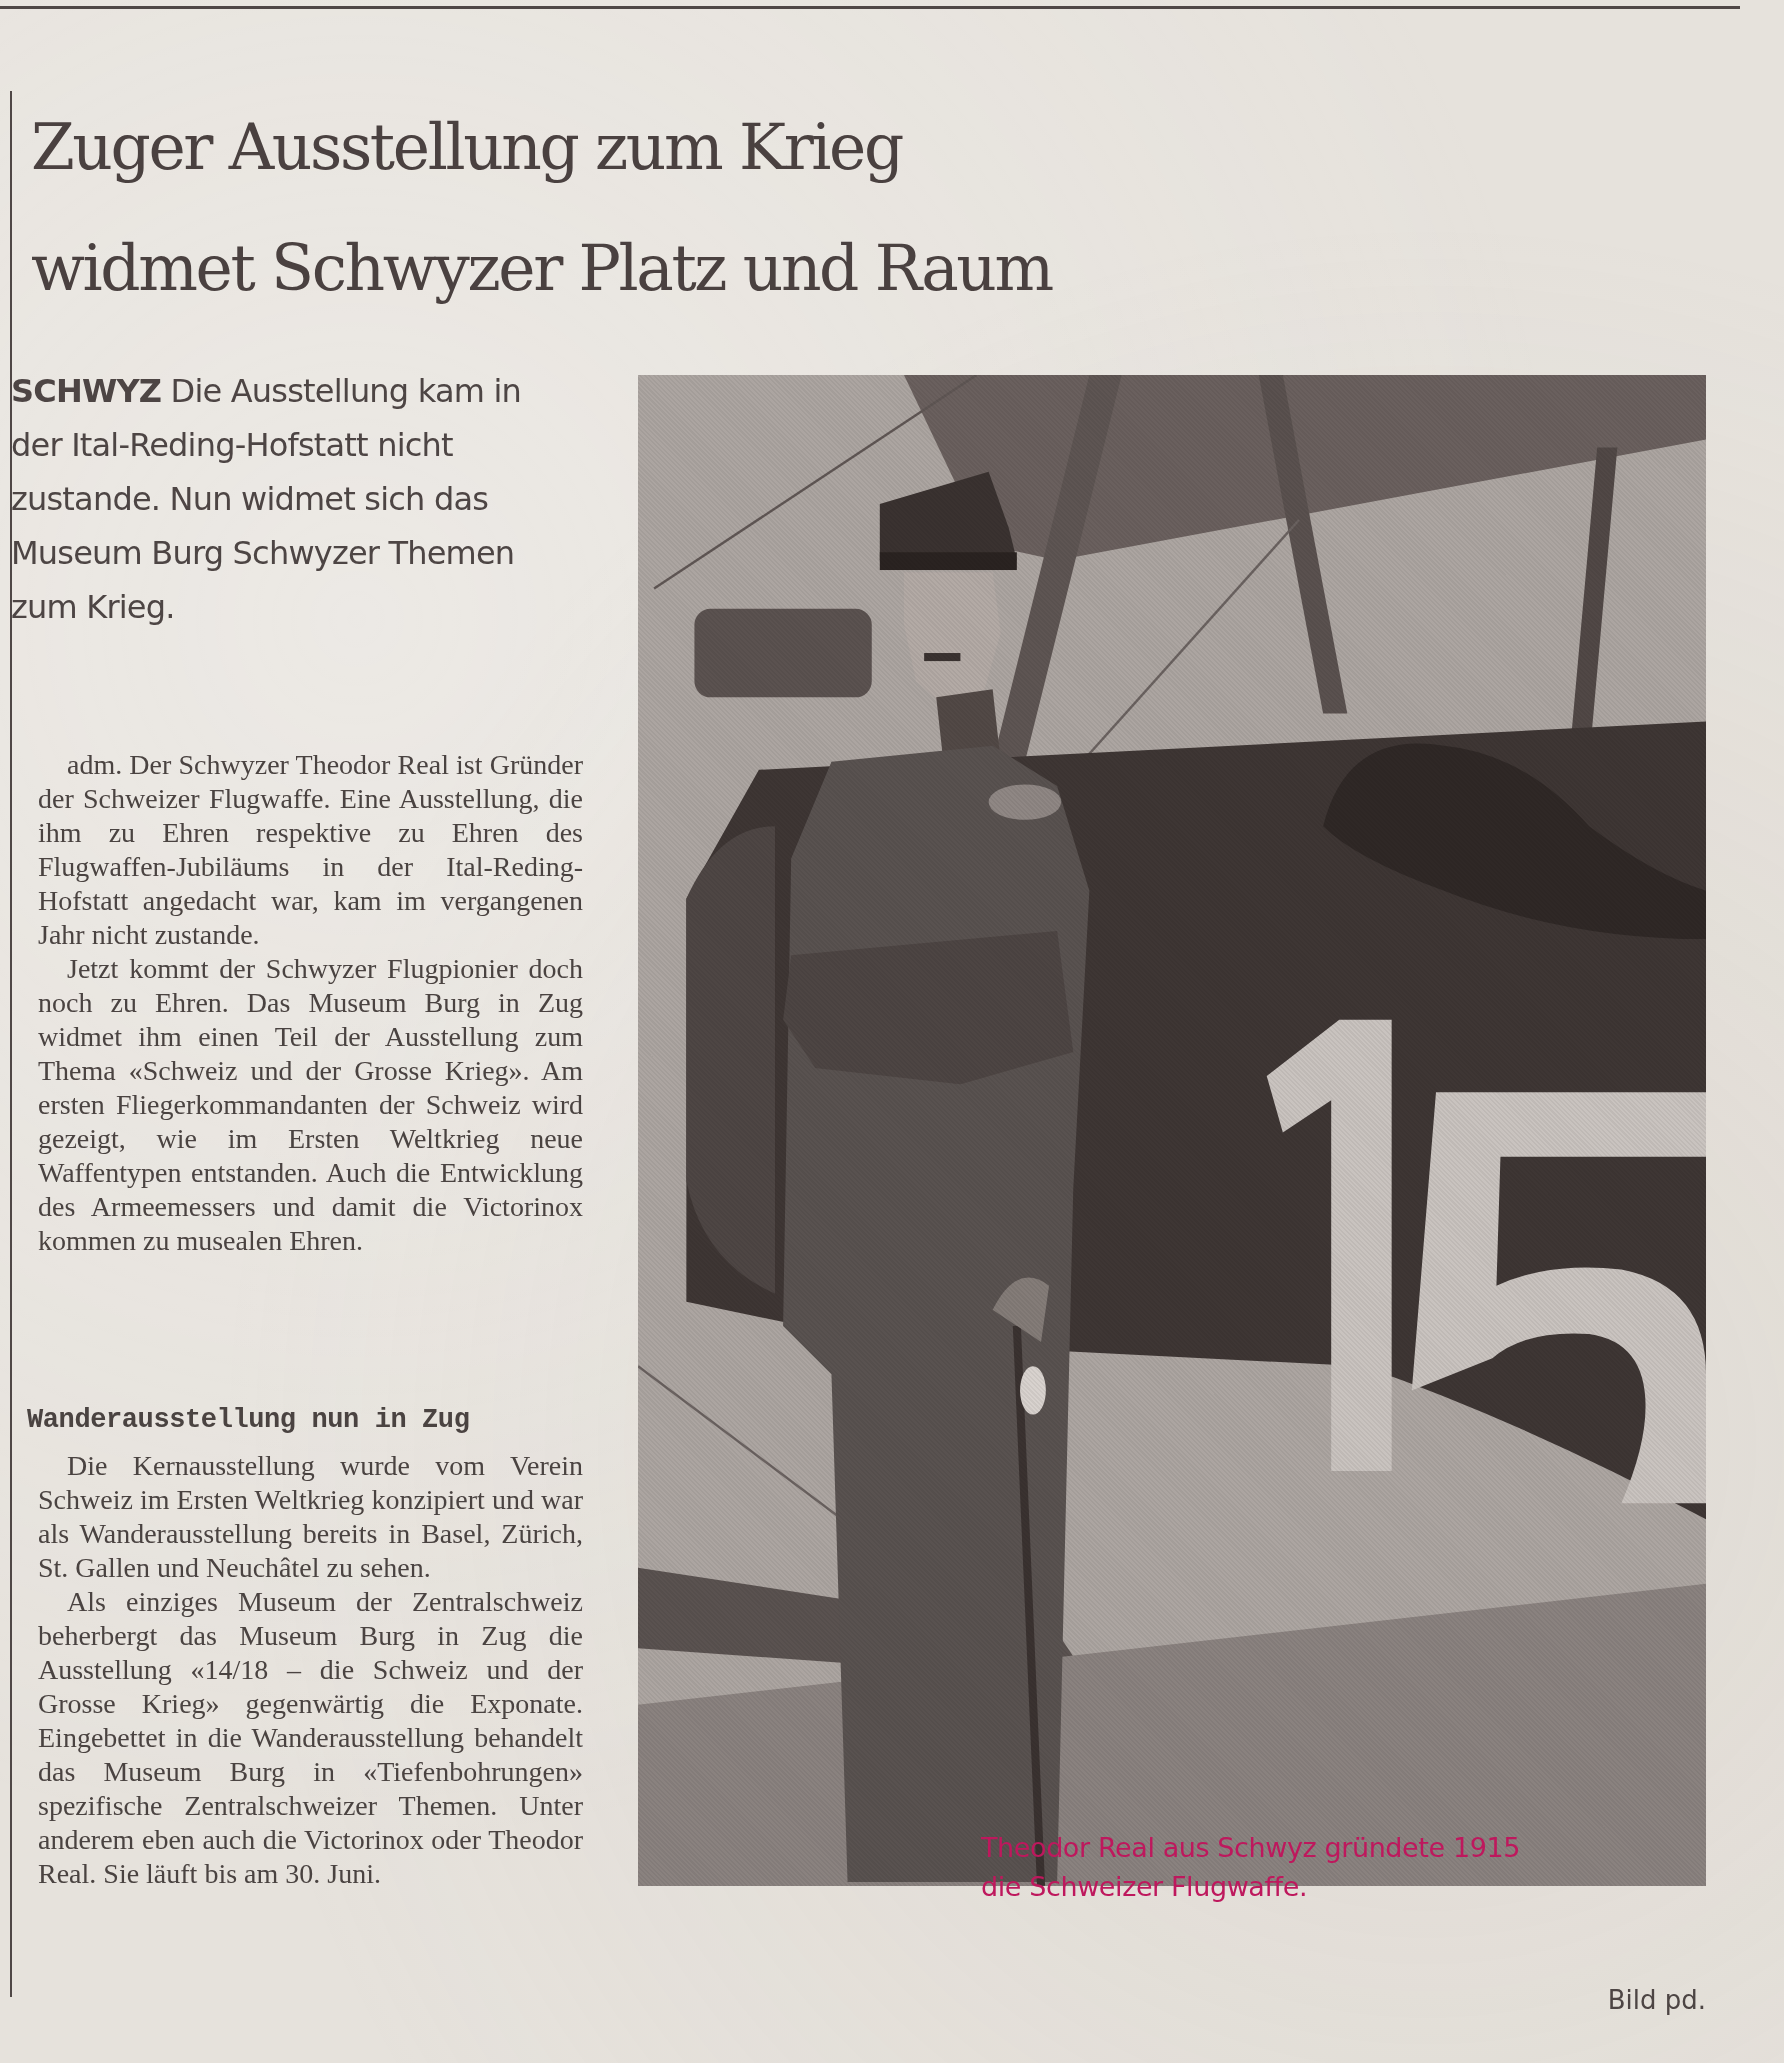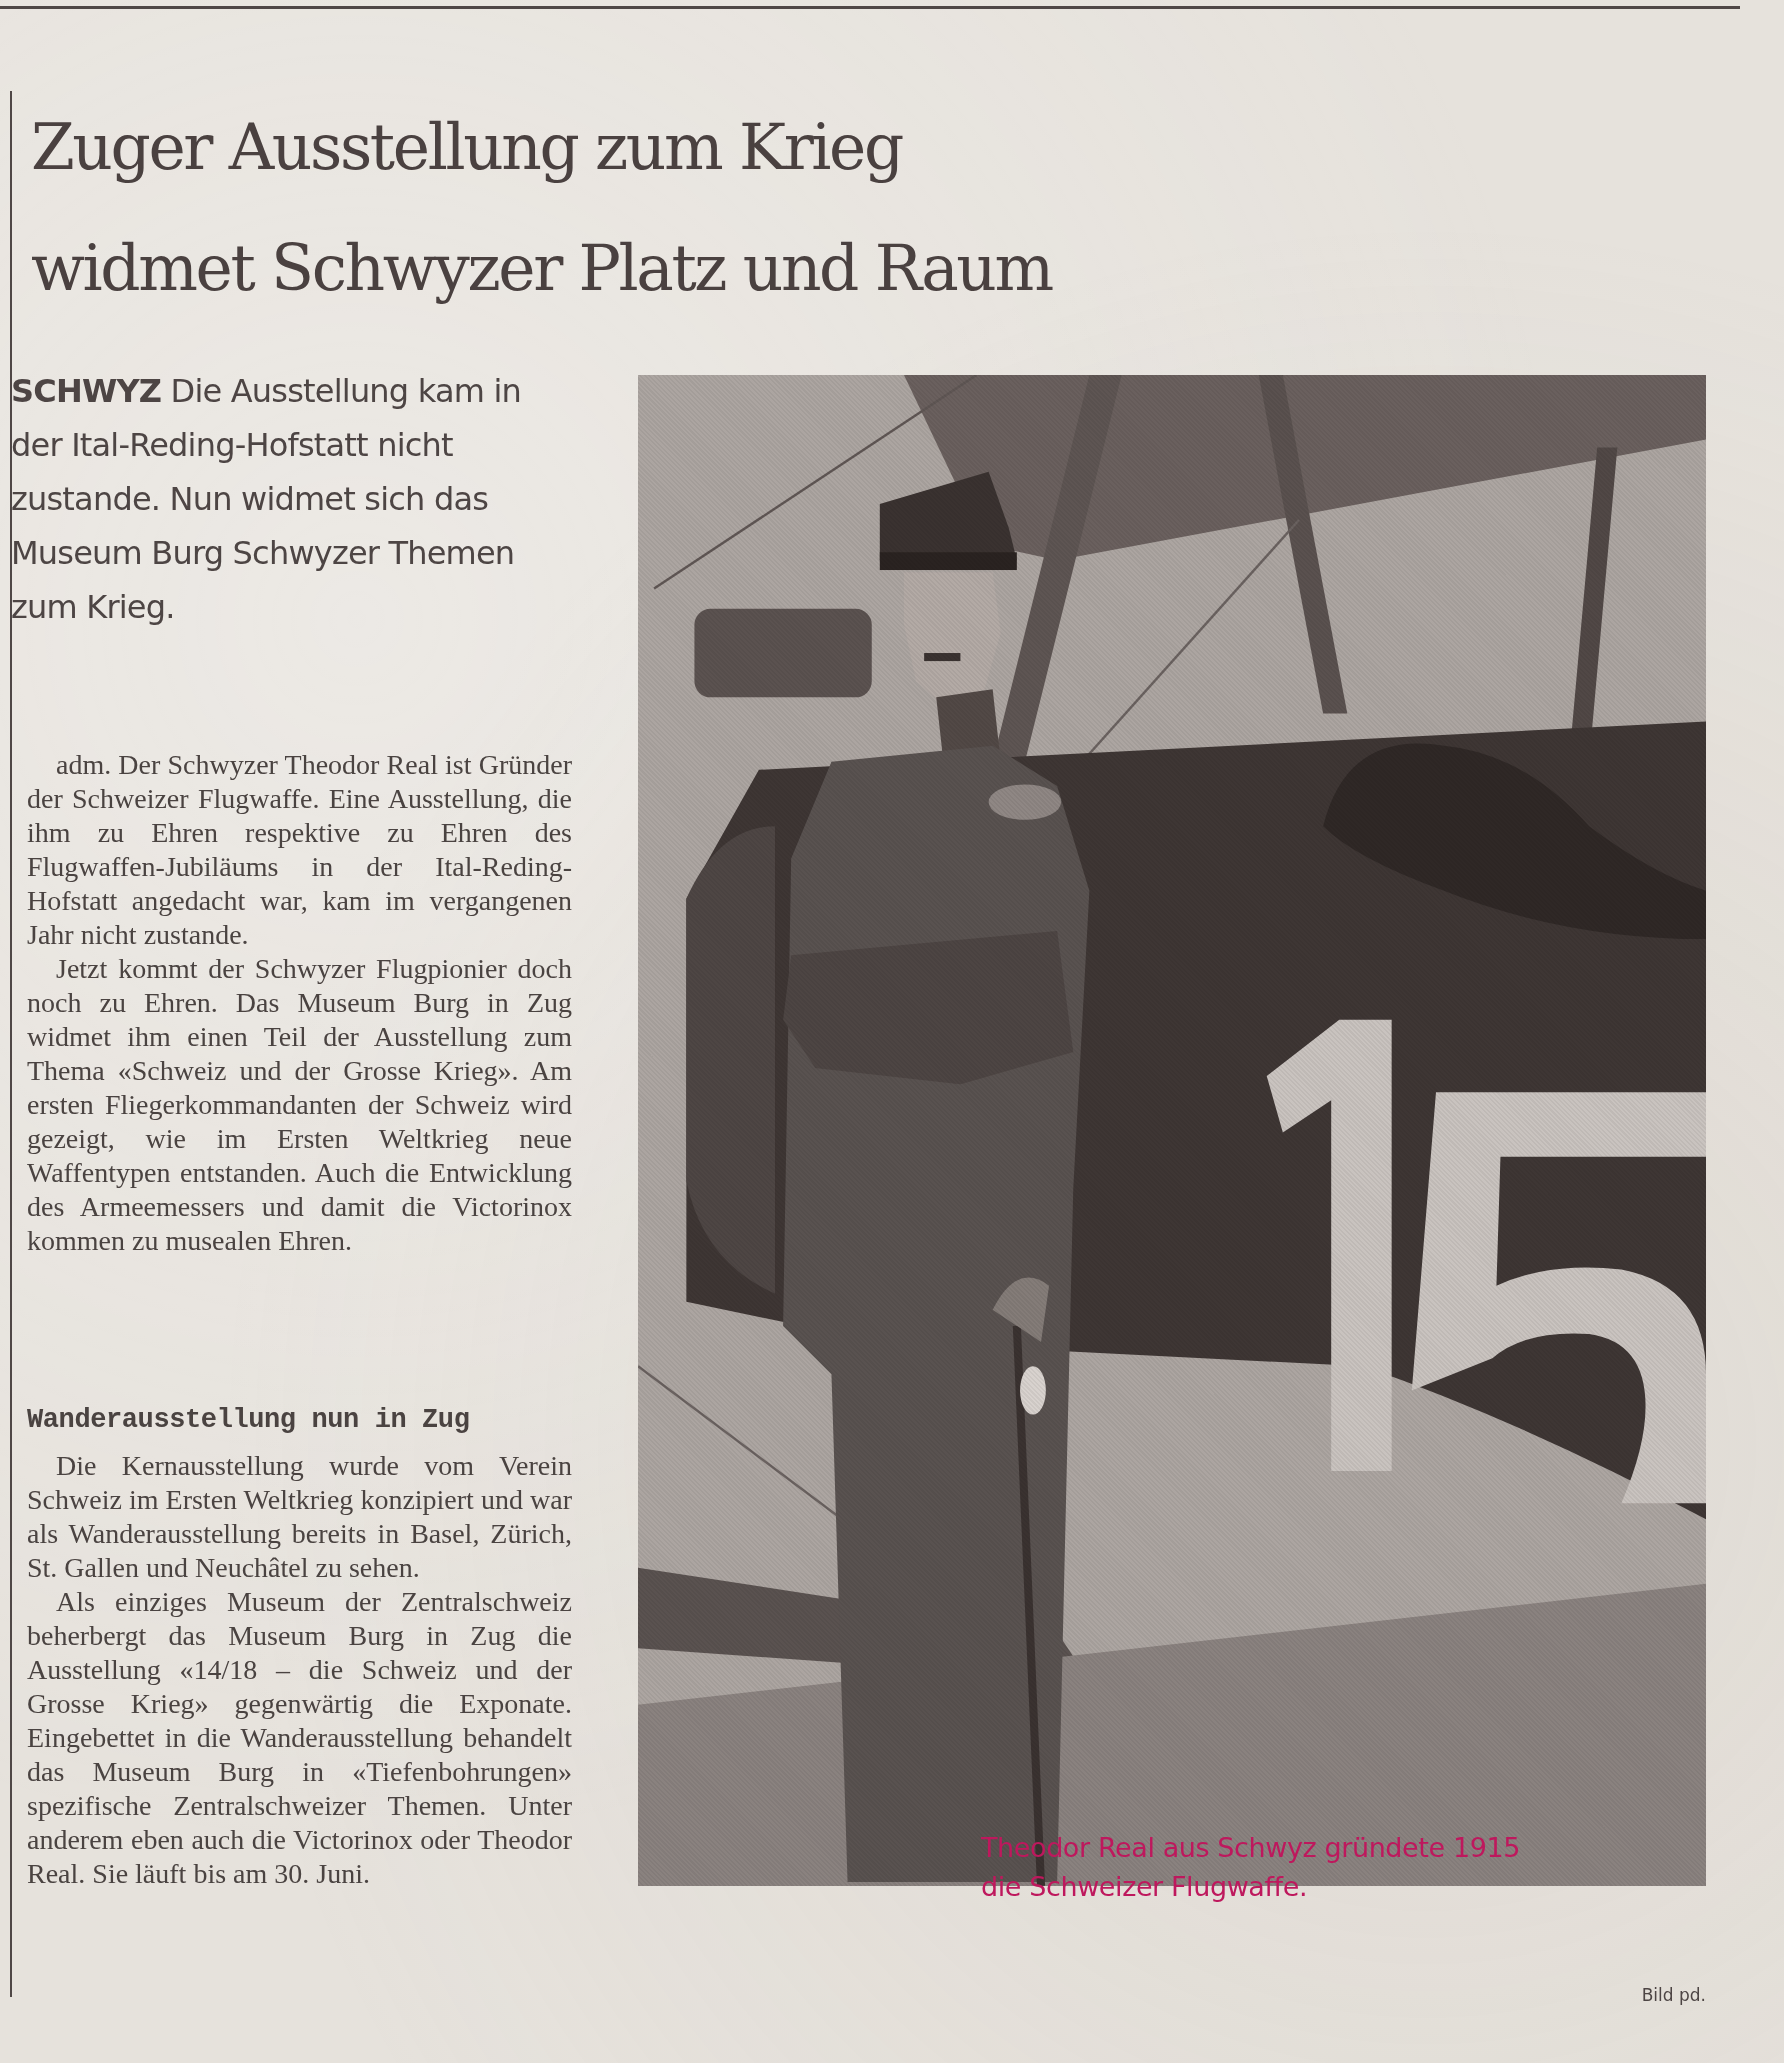--- a/index.html
+++ b/index.html
@@ -22,21 +22,21 @@
   }
 
   .lead {
     position: absolute; left: 11px; top: 364px; width: 564px;
     font-family: "DejaVu Sans", "Liberation Sans", sans-serif;
     font-size: 32px; line-height: 54px; color: #4d4544; letter-spacing: -0.8px;
   }
   .lead .dateline { font-weight: bold; }
 
   .body {
-    position: absolute; left: 27px; width: 545px;
+    position: absolute; left: 38px; width: 545px;
     font-family: "Liberation Serif", "DejaVu Serif", serif;
     font-size: 28px; line-height: 34px; color: #4a4341;
     text-align: justify; hyphens: manual;
   }
   .body p { margin: 0; text-indent: 29px; }
   .body p.first { text-indent: 29px; }
   .body-1 { top: 748px; }
   .subhead {
     position: absolute; left: 27px; top: 1403px;
     font-family: Liberation Mono, monospace;
@@ -56,21 +56,21 @@
   }
 
   .caption {
     position: absolute; right: 79px; top: 1828px; width: 725px; 
     font-family: "DejaVu Sans", "Liberation Sans", sans-serif;
     font-size: 27px; line-height: 39px; color: #be185d; letter-spacing: -0.4px;
   }
   .credit {
     position: absolute; right: 79px; top: 1985px; text-align: right;
     font-family: "DejaVu Sans", "Liberation Sans", sans-serif;
-    font-size: 17px; color: #4d4544;
+    font-size: 26px; color: #4d4544;
   }
 </style>
 </head>
 <body>
 
 <div class="top-rule"></div>
 <div class="left-rule"></div>
 
 <h1 class="headline">
   <span>Zuger Ausstellung zum Krieg</span><br>

